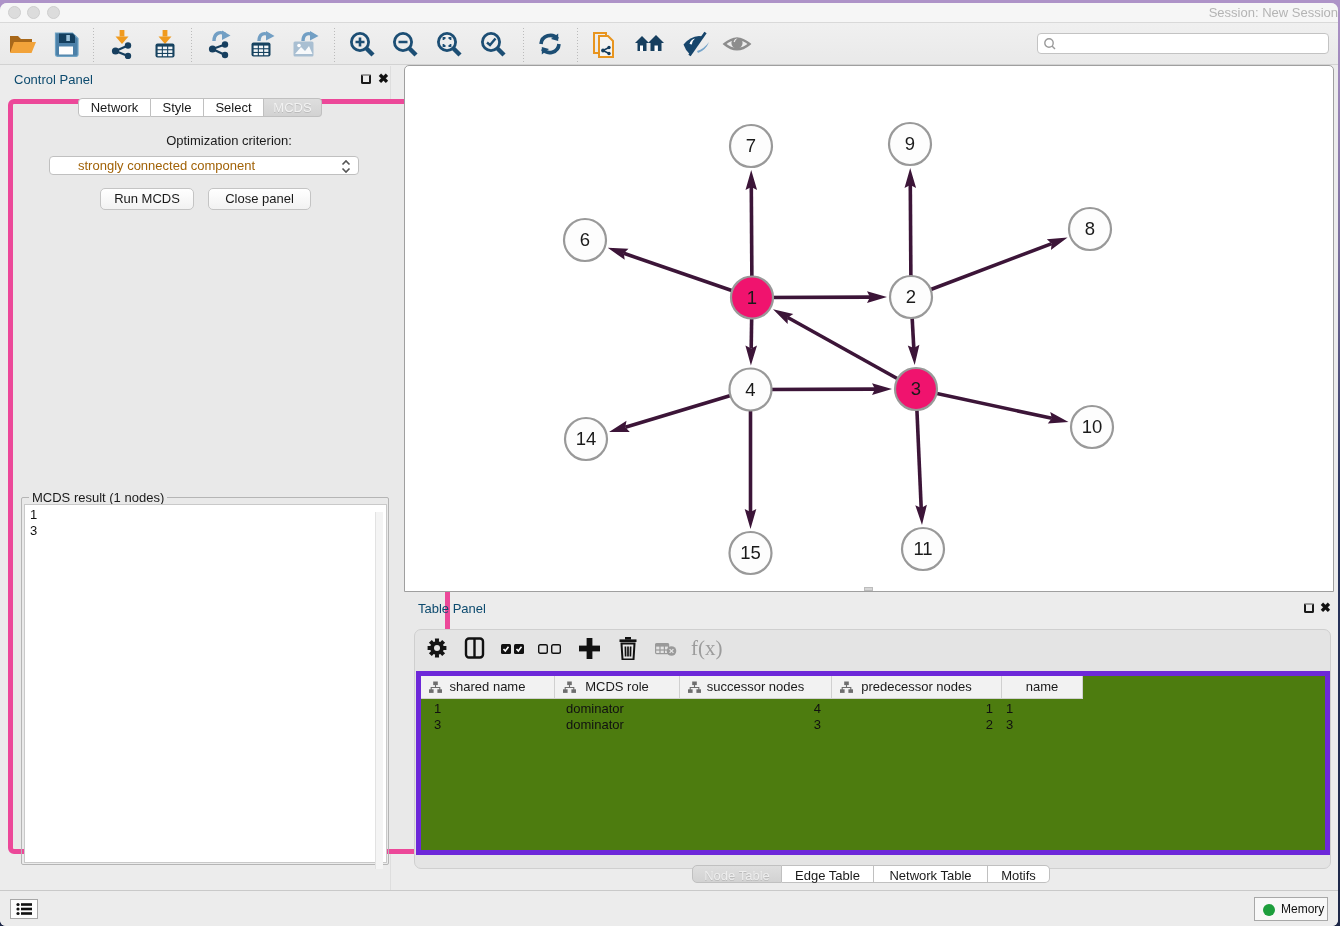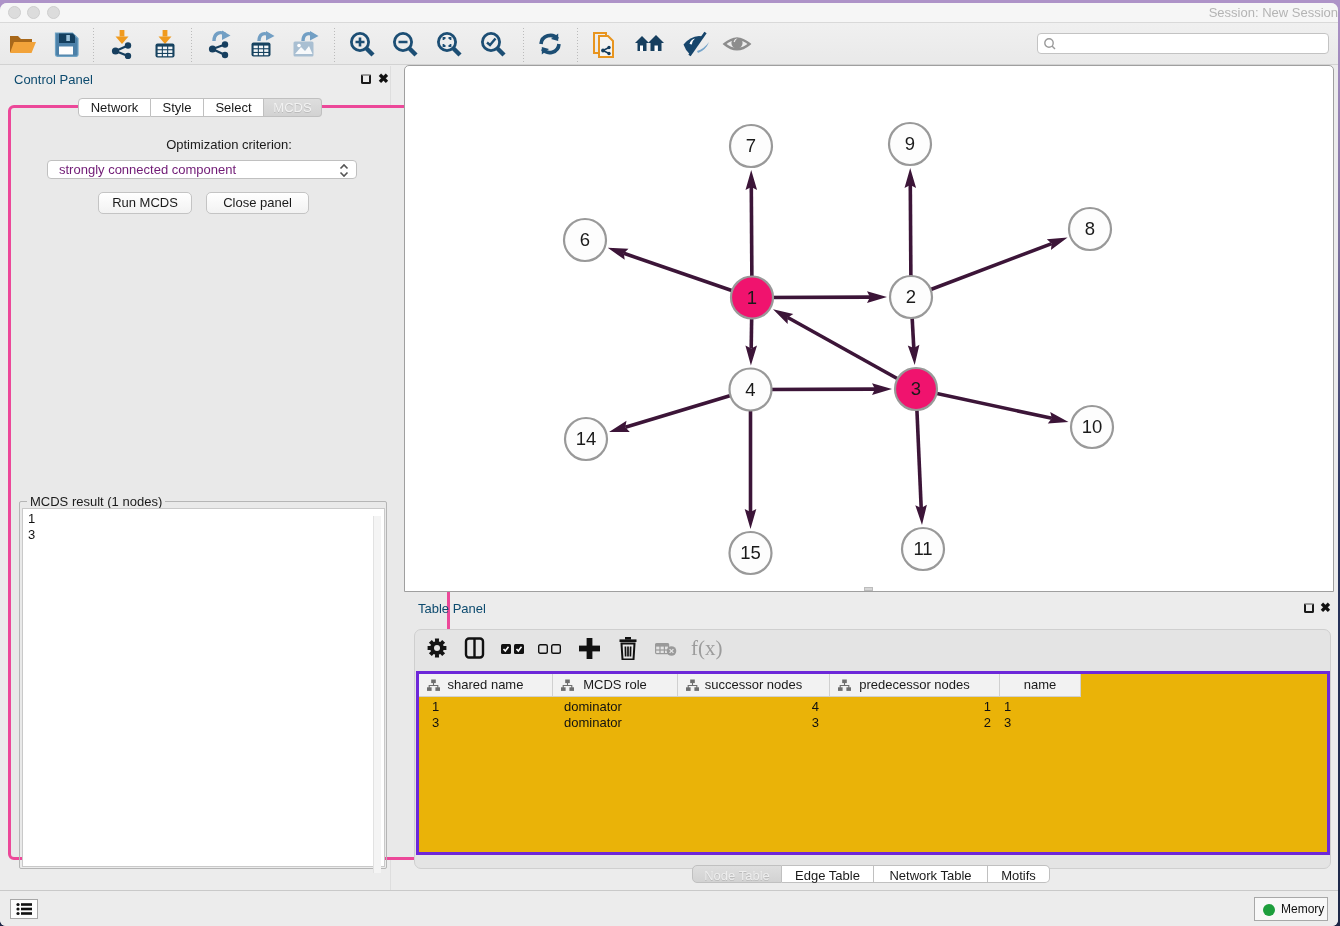--- a/index.html
+++ b/index.html
@@ -17,23 +17,23 @@
 .sep{position:absolute;top:5px;height:34px;width:1px;background-image:linear-gradient(#bbb 33%,rgba(0,0,0,0) 0%);background-size:1px 3px}
 .ic{position:absolute;top:6px}
 #searchbox{left:1037px;top:10px;width:292px;height:21px;background:#fff;border:1px solid #c3c3c3;border-radius:4px}
 
 #cpanel{left:0;top:63px;width:392px;height:824px}
 .ptitle{font-size:13px;color:#0c4a6e}
 .flbtn{position:absolute;width:10px;height:10px;border:2px solid #1a1a1a;border-radius:2px;border-top-color:#9a9a9a}
 .xbtn{position:absolute;font-size:13px;color:#111;font-weight:bold}
 #cptabs{left:78px;top:32px;height:19px}
 .tab{position:absolute;top:0;height:19px;background:#fff;border:1px solid #c0c0c0;font-size:13px;text-align:center;line-height:18px;color:#1a1a1a}
-#cpbody{left:8px;top:39px;width:442px;height:755px;background:#e9e9e9;border:3px solid #ec4899;border-radius:6px}
+#cpbody{left:8px;top:33px;width:442px;height:755px;background:#e9e9e9;border:5px solid #ec4899;border-radius:6px}
 #optlabel{left:0;top:29px;width:100%;text-align:center;font-size:13px;color:#1a1a1a}
-#combo{left:36px;top:52px;width:310px;height:19px;background:#fff;border:1px solid #c0c0c0;border-radius:4px;font-size:13px;color:#701a75;line-height:17px;padding-left:11px}
+#combo{left:36px;top:52px;width:310px;height:19px;background:#fff;border:1px solid #c0c0c0;border-radius:4px;font-size:13px;color:#a16207;line-height:17px;padding-left:28px}
 #combo svg{position:absolute;right:5px;top:2px}
 .btn{position:absolute;height:22px;background:linear-gradient(#fff,#f2f2f2);border:1px solid #c4c4c4;border-radius:5px;font-size:13px;color:#1a1a1a;text-align:center;line-height:20px}
 #fieldset{left:8px;top:393px;width:368px;height:368px;border:1px solid #b5b5b5;border-radius:2px}
 #fslegend{left:7px;top:-8px;background:#e9e9e9;padding:0 3px;font-size:13px;color:#1a1a1a}
 #fsarea{left:2px;top:6px;width:363px;height:359px;background:#fff;border:1px solid #c9c9c9;font-size:13px;color:#111;line-height:16px;padding:2px 0 0 5px}
 #fsscroll{right:3px;top:7px;width:8px;height:357px;background:#f4f4f4;border-left:1px solid #e2e2e2}
 
 #netframe{left:404px;top:62px;width:930px;height:527px;background:#fff;border:1px solid #9f9f9f;border-radius:5px 5px 0 0}
 #nettitle{left:0;top:0;width:928px;height:20px;background:linear-gradient(#f8f8f8,#dadada);border-bottom:1px solid #b3b3b3;border-radius:5px 5px 0 0}
 #nettitle span{position:absolute;width:100%;text-align:center;top:3px;font-size:13px;color:#111;font-weight:600}
@@ -41,21 +41,21 @@
 .mtl svg{display:block}
 #graph{left:0;top:20px}
 .nw{fill:#fdfdfd;stroke:#999;stroke-width:2.2}
 .np{fill:#f0136e;stroke:#999;stroke-width:2.2}
 .nl{font-size:18.5px;fill:#1a1a1a;text-anchor:middle}
 #graph line{stroke:#3c1538;stroke-width:3.6}
 #graph polygon{fill:#3c1538}
 
 #tpanel{left:404px;top:594px;width:934px;height:293px}
 #tbox{left:10px;top:32px;width:917px;height:240px;background:#e4e4e4;border:1px solid #cfcfcf;border-radius:7px}
-#ttable{left:1px;top:41px;width:914px;height:184px;background:#eab308;border:3px solid #6d28d9}
+#ttable{left:1px;top:41px;width:914px;height:184px;background:#4d7c0f;border:5px solid #6d28d9}
 .th{position:absolute;top:0;height:23px;background:#f2f2f2;border-right:1px solid #d0d0d0;border-bottom:1px solid #d0d0d0;font-size:13px;color:#1a1a1a;text-align:center;line-height:22px}
 .td{position:absolute;font-size:13px;color:#111;height:16px;line-height:16px}
 .ttabs{top:268px;height:18px;line-height:19px}
 .hic{position:absolute;top:5px}
 
 #statusbar{left:0;top:887px;width:1338px;height:36px;border-top:1px solid #c9c9c9;background:#ececec}
 #listbtn{left:10px;top:8px;width:28px;height:20px;background:#fdfdfd;border:1px solid #a8a8a8}
 #membtn{left:1254px;top:6px;width:74px;height:24px;background:#f8f8f8;border:1px solid #a8a8a8;font-size:12px;color:#111;line-height:22px;text-align:left;padding-left:26px}
 #memdot{left:8px;top:6px;width:12px;height:12px;border-radius:50%;background:#1d9e3c}
 </style></head>

